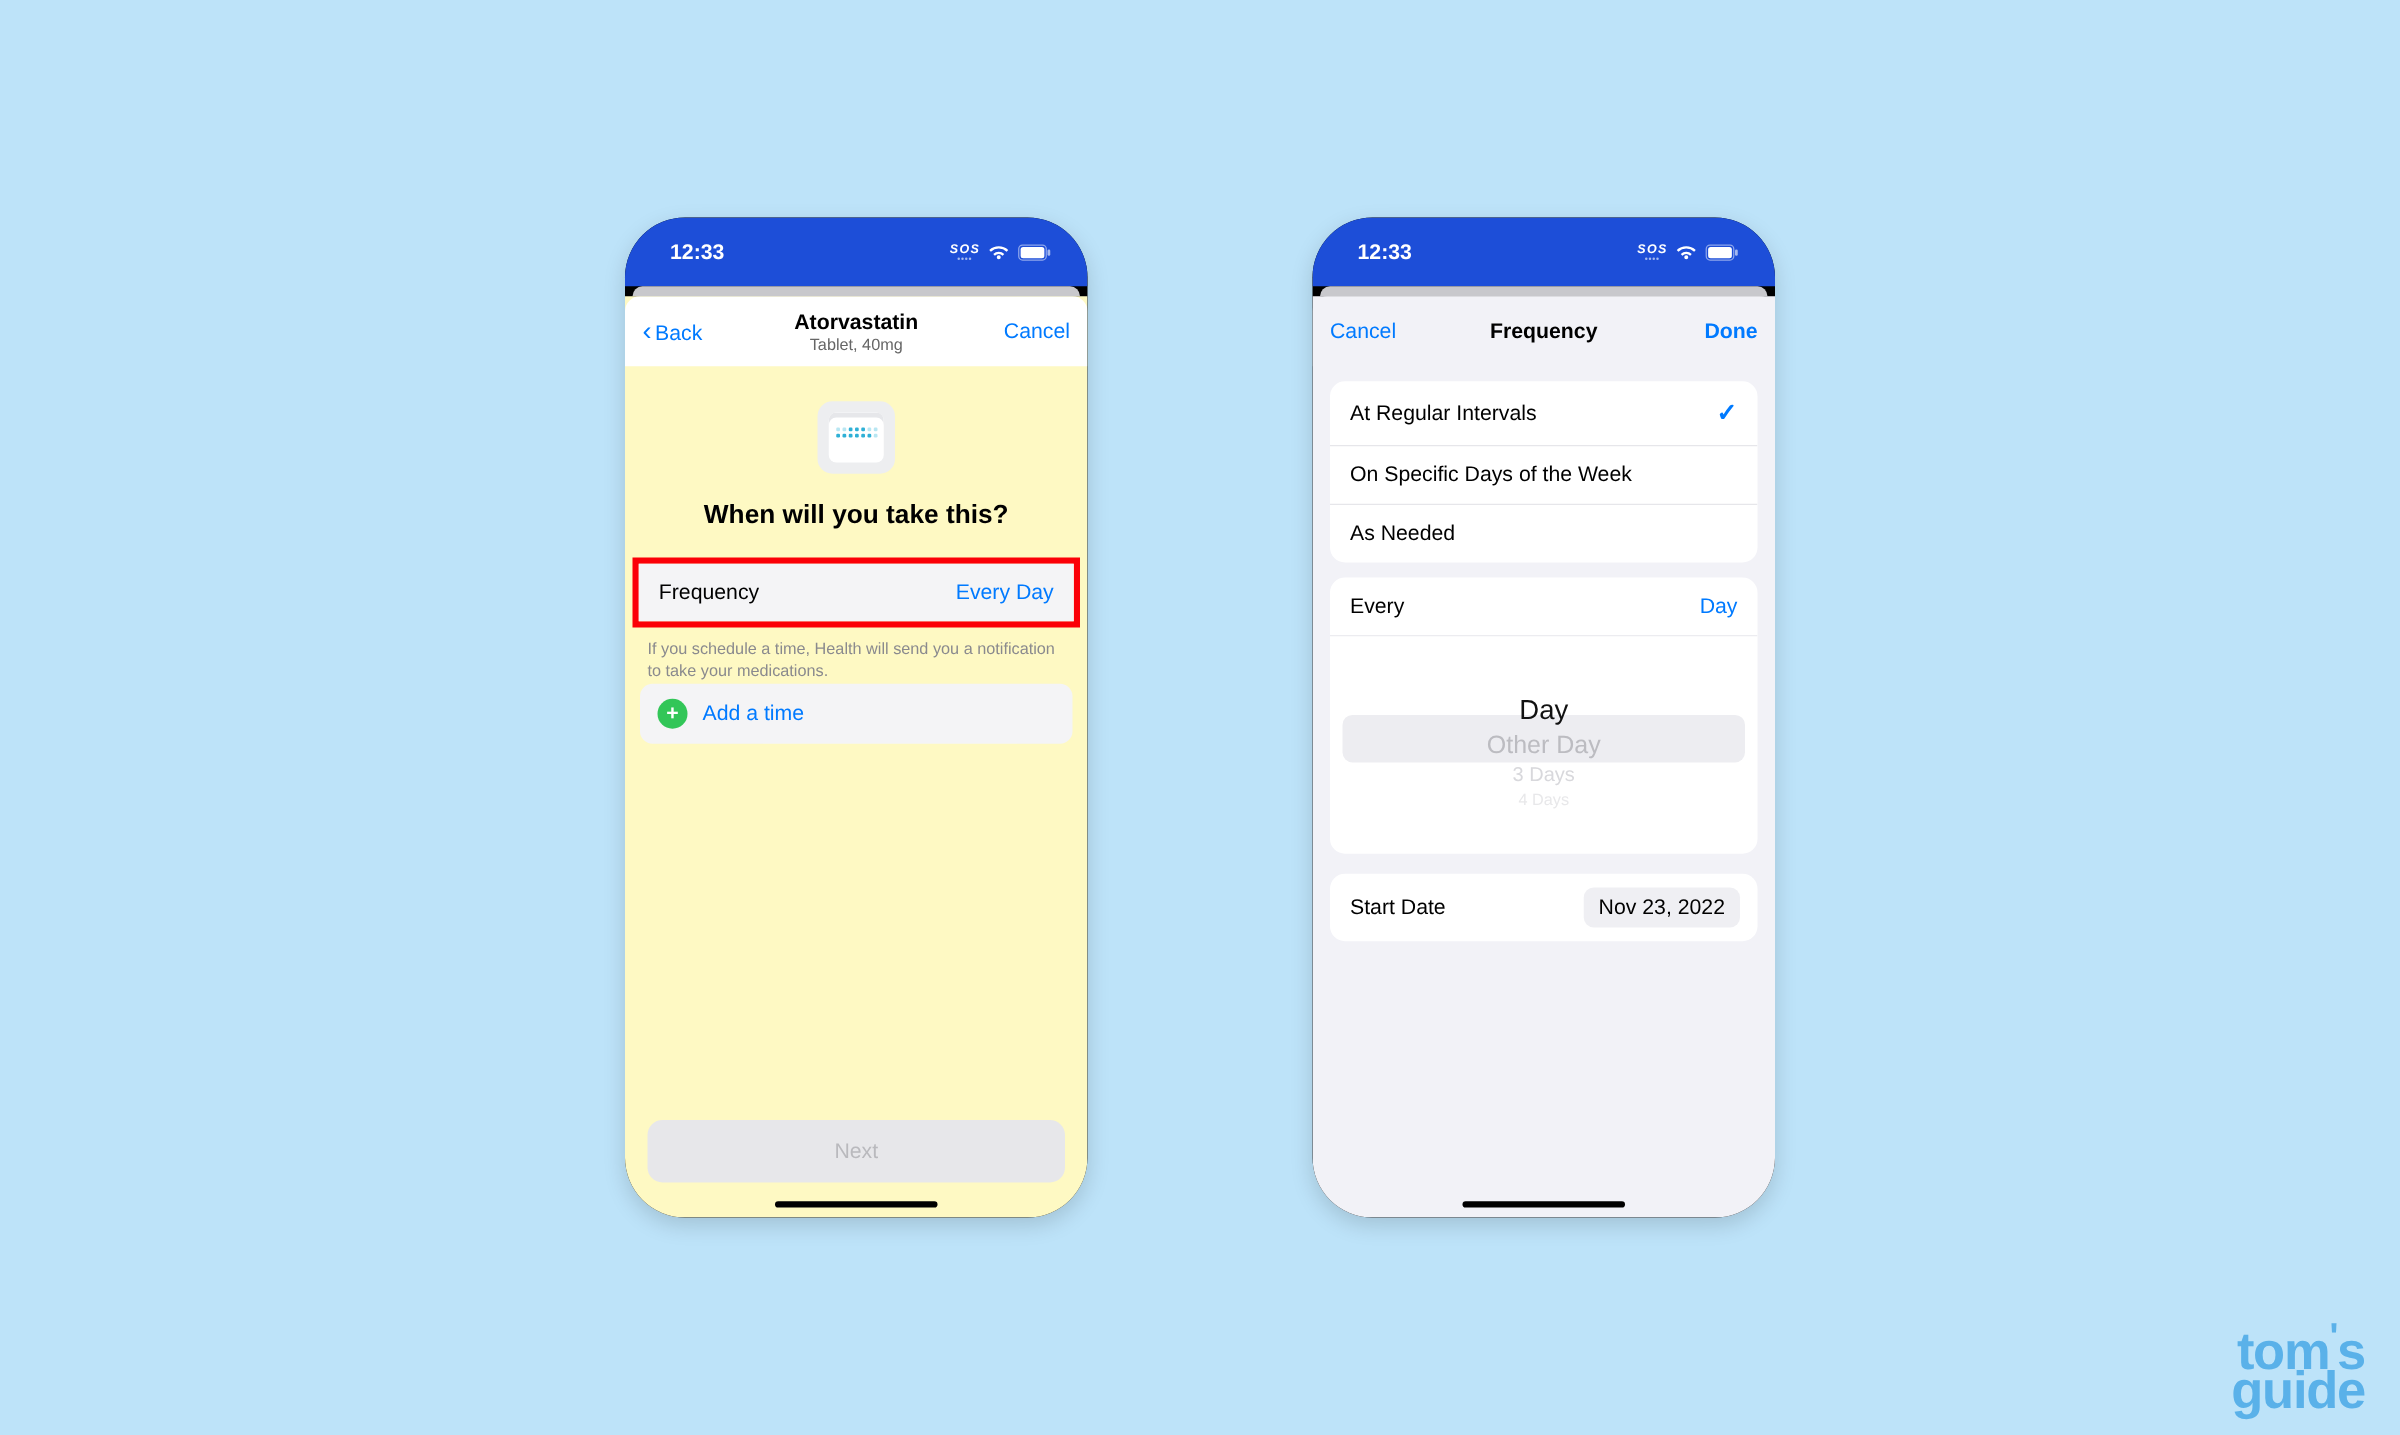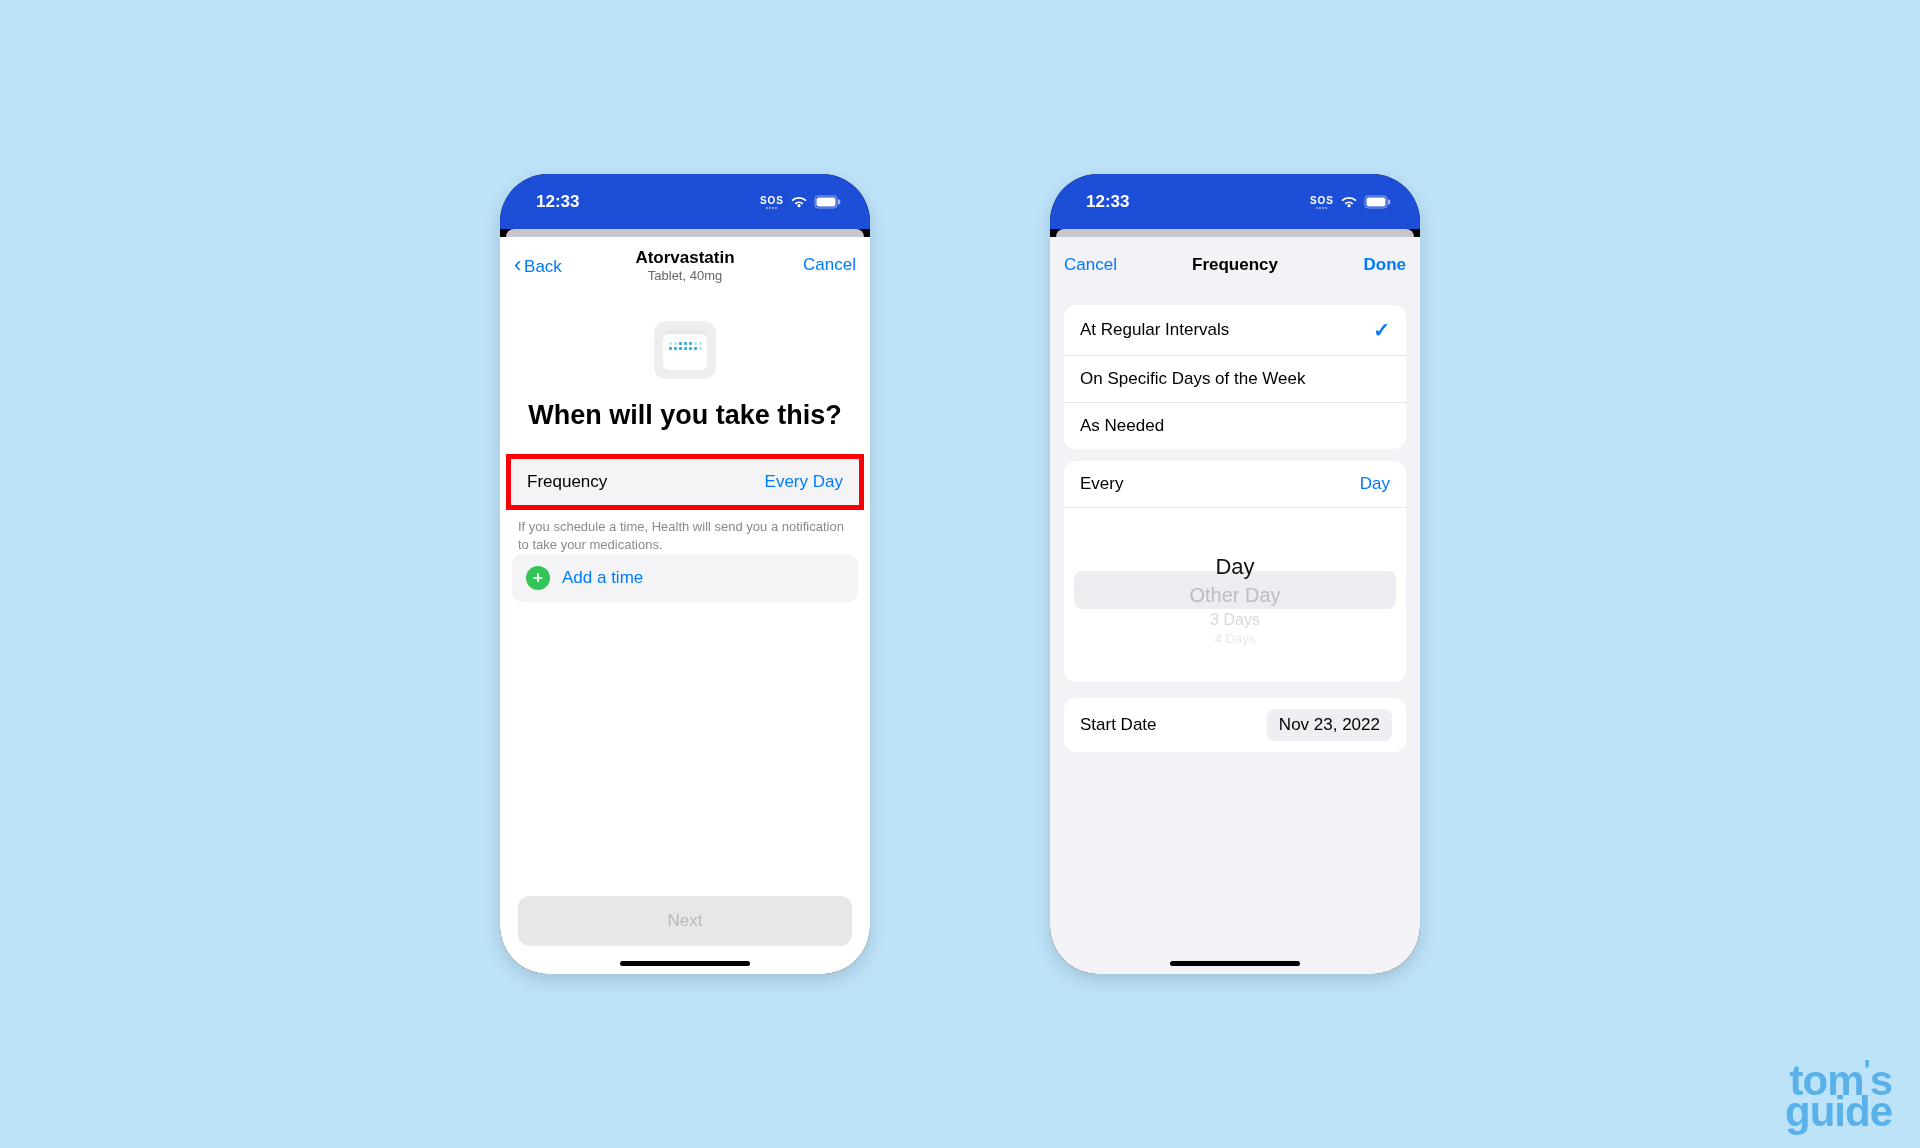--- a/index.html
+++ b/index.html
@@ -43,41 +43,41 @@
     height: 55px;
     background: #1d4ed8;
     color: #fff;
     display: flex;
     align-items: center;
     justify-content: space-between;
     padding: 0 28px 0 36px;
     font-size: 17px;
     font-weight: 600;
   }
-  .status-right { display: flex; align-items: flex-end; gap: 6px; }
+  .status-right { display: flex; align-items: center; gap: 6px; font-style: italic; }
   .sos {
     font-size: 10px;
     font-weight: 700;
     letter-spacing: 1px;
     display: flex;
     flex-direction: column;
     align-items: center;
     line-height: 1;
   }
   .sos-dots { display:flex; gap:1px; margin-top:1px; }
   .sos-dots span { width:2px; height:2px; border-radius:50%; background:#fff; opacity:.6; }
   .wifi-icon svg, .battery-icon svg { display:block; }
 
   .screen {
     flex: 1;
     display: flex;
     flex-direction: column;
     overflow: hidden;
   }
-  .bg-white { background:#ffffff;justify-content:flex-end; }
+  .bg-white { background:#fef9c3;justify-content:flex-end; }
   .bg-gray { background:#f2f2f7; }
 
   
   .nav {
     height: 56px;
     display: flex;
     align-items: center;
     justify-content: space-between;
     padding: 0 14px;
     border-top-left-radius: 12px;
@@ -119,21 +119,21 @@
   }
   .hero-icon .dots {
     position:absolute; top:12px; left:6px; right:6px;
     display:grid; grid-template-columns:repeat(7,1fr); gap:2px;
   }
   .hero-icon .dots span { width:3px; height:3px; background:#2fb0d6; border-radius:1px; }
   .hero-icon .dots span.dim { background:#b8e6f2; }
 
   .big-title {
     text-align:center;
-    font-size:27px;
+    font-size:21px;
     font-weight:700;
     line-height:1.25;
     margin-bottom:24px;
     padding:0 20px;
   }
 
   .row-cell {
     display:flex;
     justify-content:space-between;
     align-items:center;

